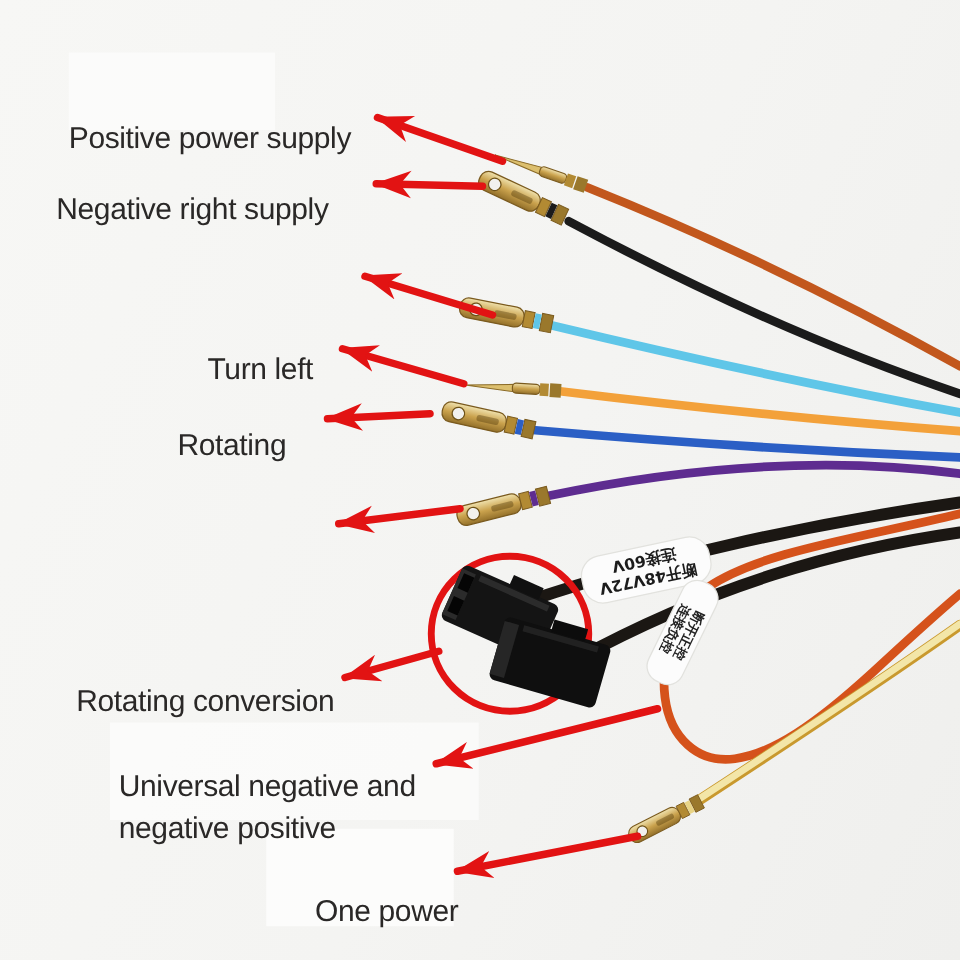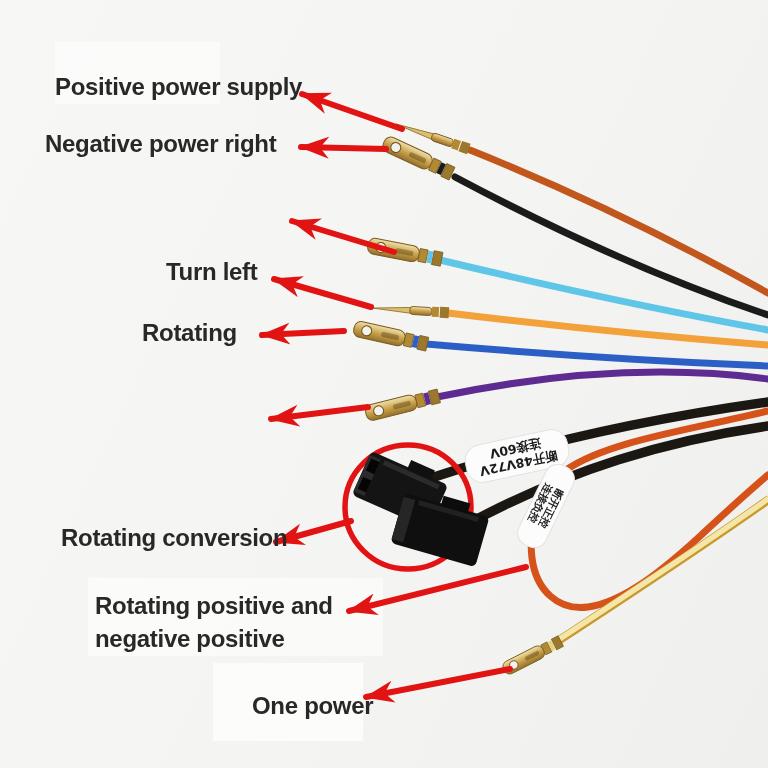--- a/index.html
+++ b/index.html
@@ -4,22 +4,22 @@
 <style>
   html,body{margin:0;padding:0;}
   body{width:768px;height:768px;overflow:hidden;}
   .stage{
     position:relative;width:768px;height:768px;
     background:linear-gradient(115deg,#f7f7f5 0%,#f4f4f2 55%,#efefed 100%);
     font-family:"Liberation Sans",sans-serif;
   }
   .stage svg{position:absolute;left:0;top:0;}
   .lbl{
-    position:absolute;font-weight:700;font-size:24px;color:#2a2827;
-    letter-spacing:-0.3px;white-space:nowrap;line-height:1.0;
+    position:absolute;font-weight:400;font-size:24px;color:#2a2827;
+    letter-spacing:-0.3px;white-space:nowrap;line-height:1.0;margin-top:24px;
   }
   .lbl.two-line{line-height:33px;}
 </style>
 </head>
 <body>
 
 <div class="stage">
 
   <svg width="768" height="768" viewBox="0 0 768 768">
     <defs>
@@ -133,23 +133,23 @@
       <line x1="371" y1="307" x2="274" y2="279" marker-end="url(#ah)" stroke="#e21313"></line>
       <line x1="344" y1="331" x2="262" y2="335" marker-end="url(#ah)" stroke="#e21313"></line>
       <line x1="368" y1="407" x2="271" y2="419" marker-end="url(#ah)" stroke="#e21313"></line>
       <line x1="351" y1="521" x2="276" y2="542" marker-end="url(#ah)" stroke="#e21313"></line>
       <line x1="526" y1="567" x2="349" y2="611" marker-end="url(#ah)" stroke="#e21313"></line>
       <line x1="510" y1="669" x2="366" y2="697" marker-end="url(#ah)" stroke="#e21313"></line>
     </g>
   </svg>
 
   <div class="lbl" style="left:55px;top:75px">Positive power supply</div>
-  <div class="lbl" style="left:45px;top:132px">Negative power right</div>
+  <div class="lbl" style="left:45px;top:132px">Negative right supply</div>
   <div class="lbl" style="left:166px;top:260px">Turn left</div>
   <div class="lbl" style="left:142px;top:321px">Rotating</div>
   <div class="lbl" style="left:61px;top:526px">Rotating conversion</div>
   <div class="lbl two-line" style="left:95px;top:589px">
-    <div>Rotating positive and</div>
+    <div>Universal negative and</div>
     <div>negative positive</div>
   </div>
   <div class="lbl" style="left:252px;top:694px">One power</div>
 
 </div>
 
 </body></html>

